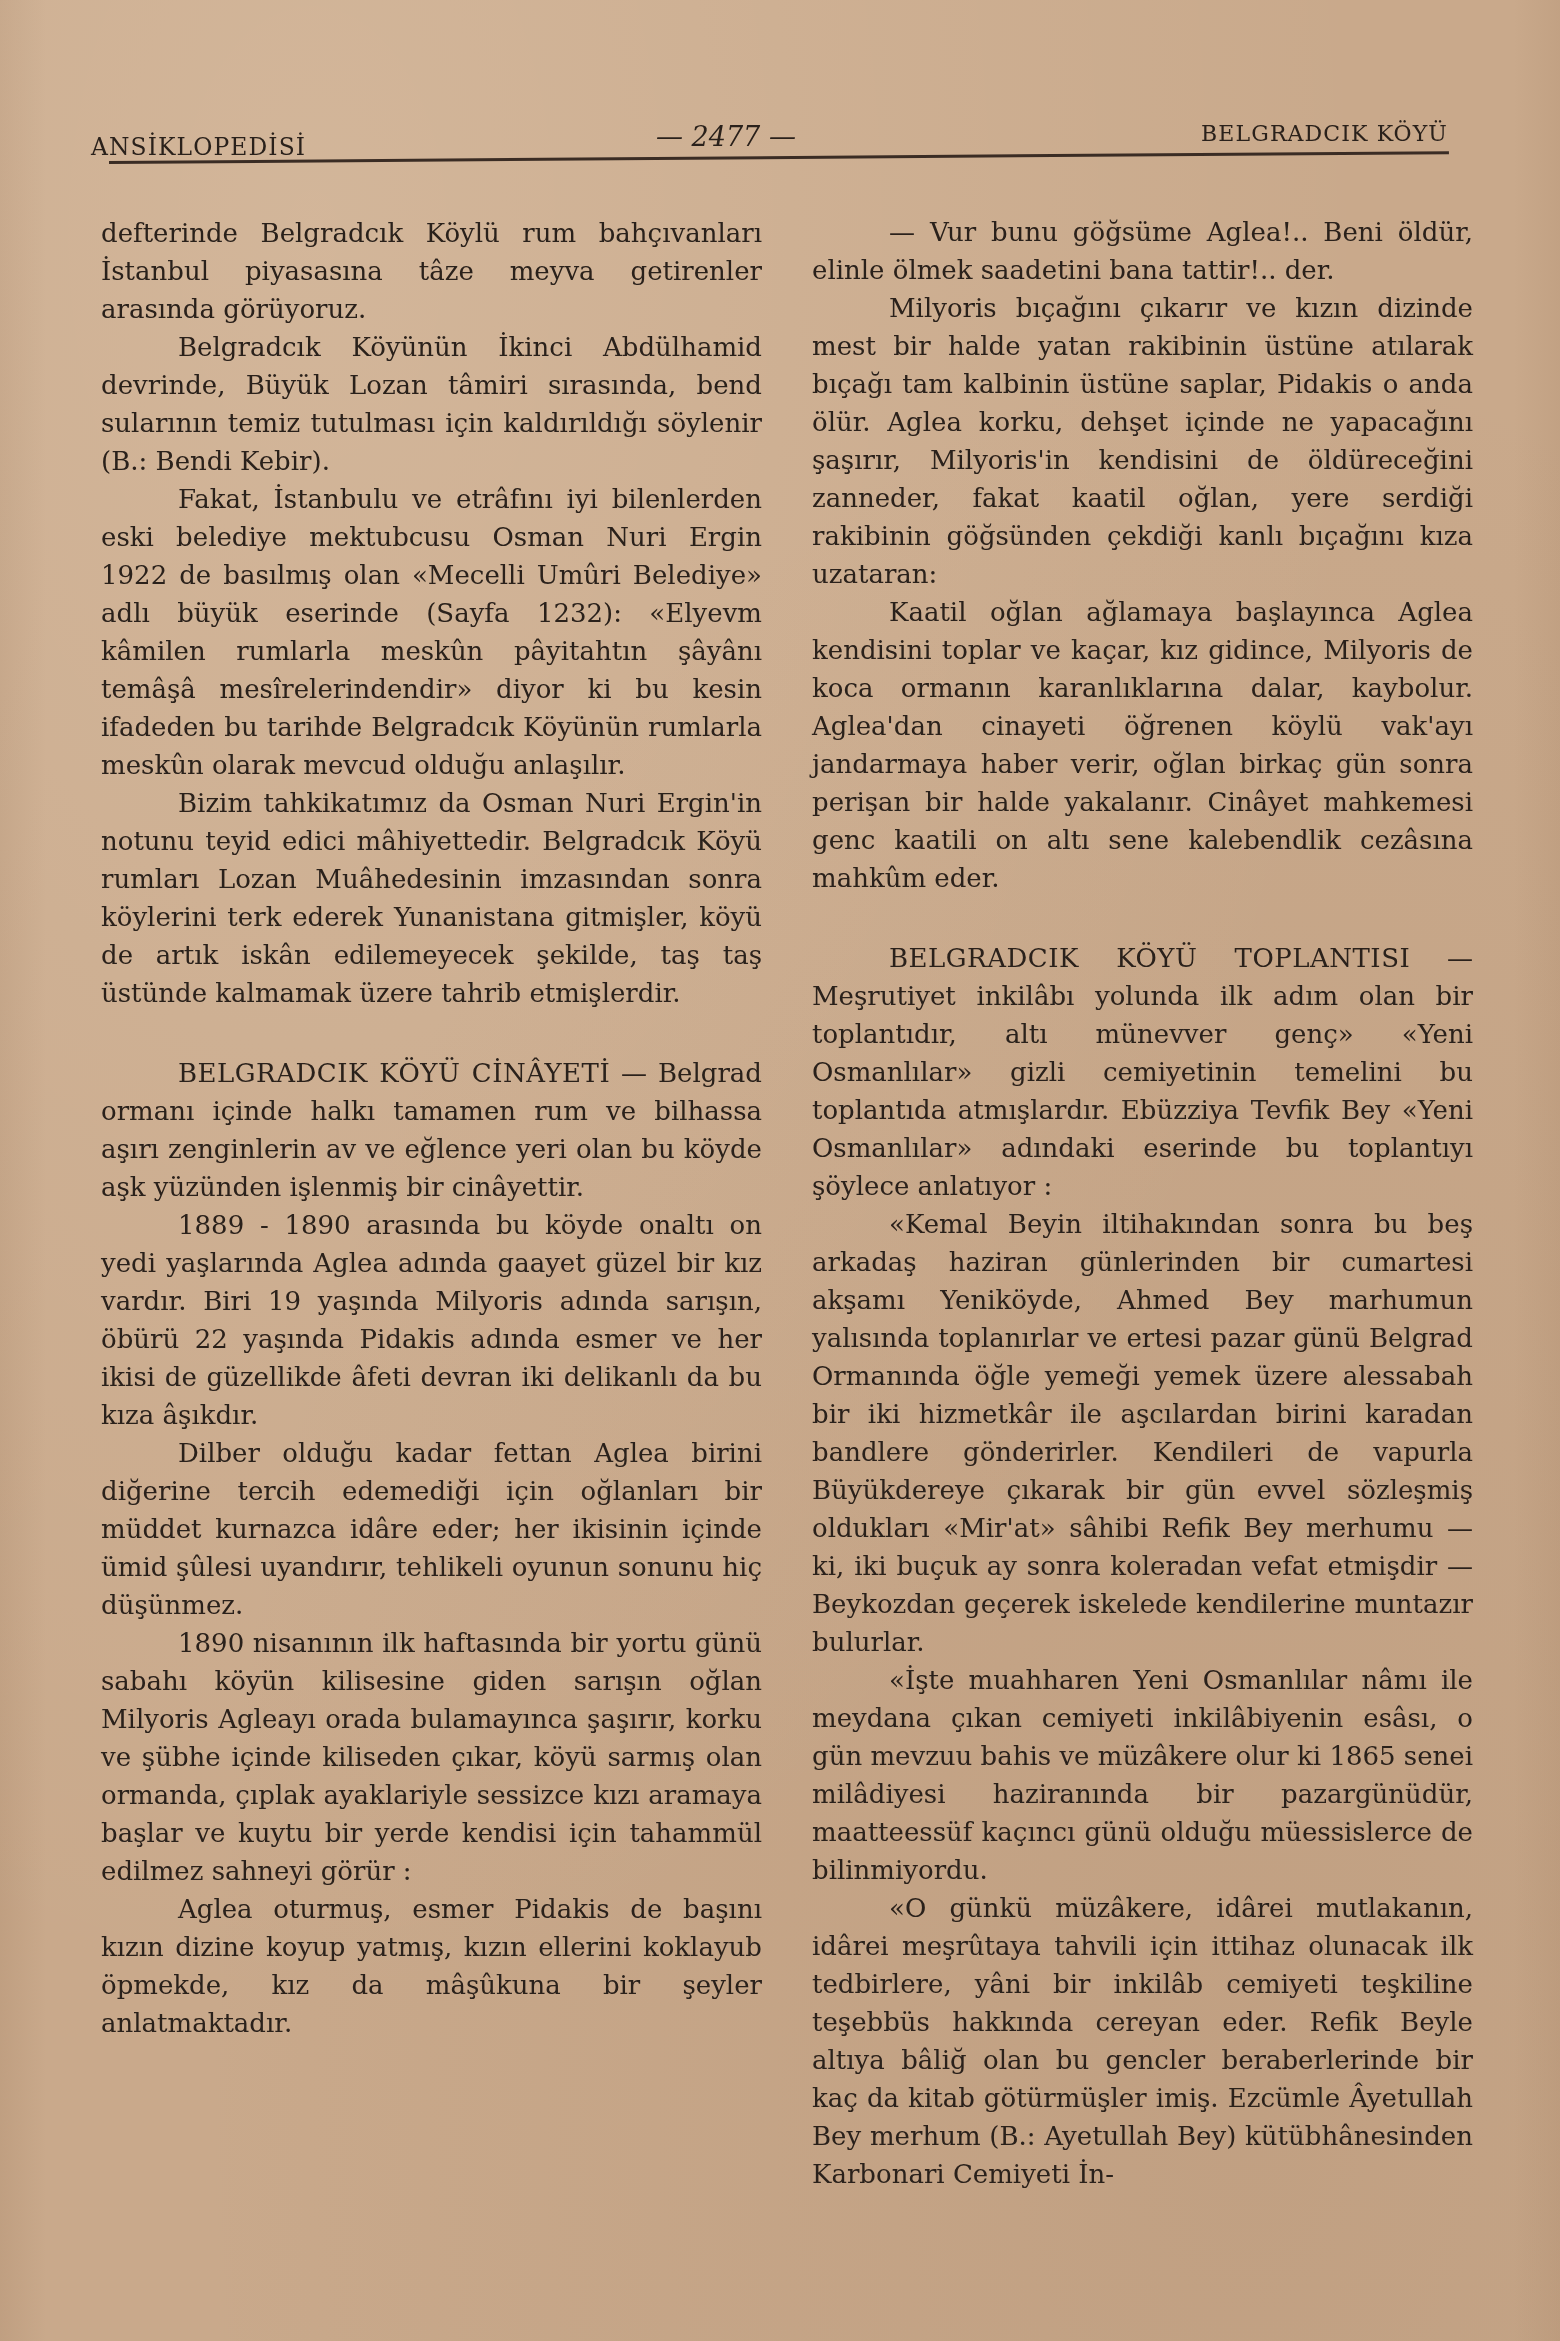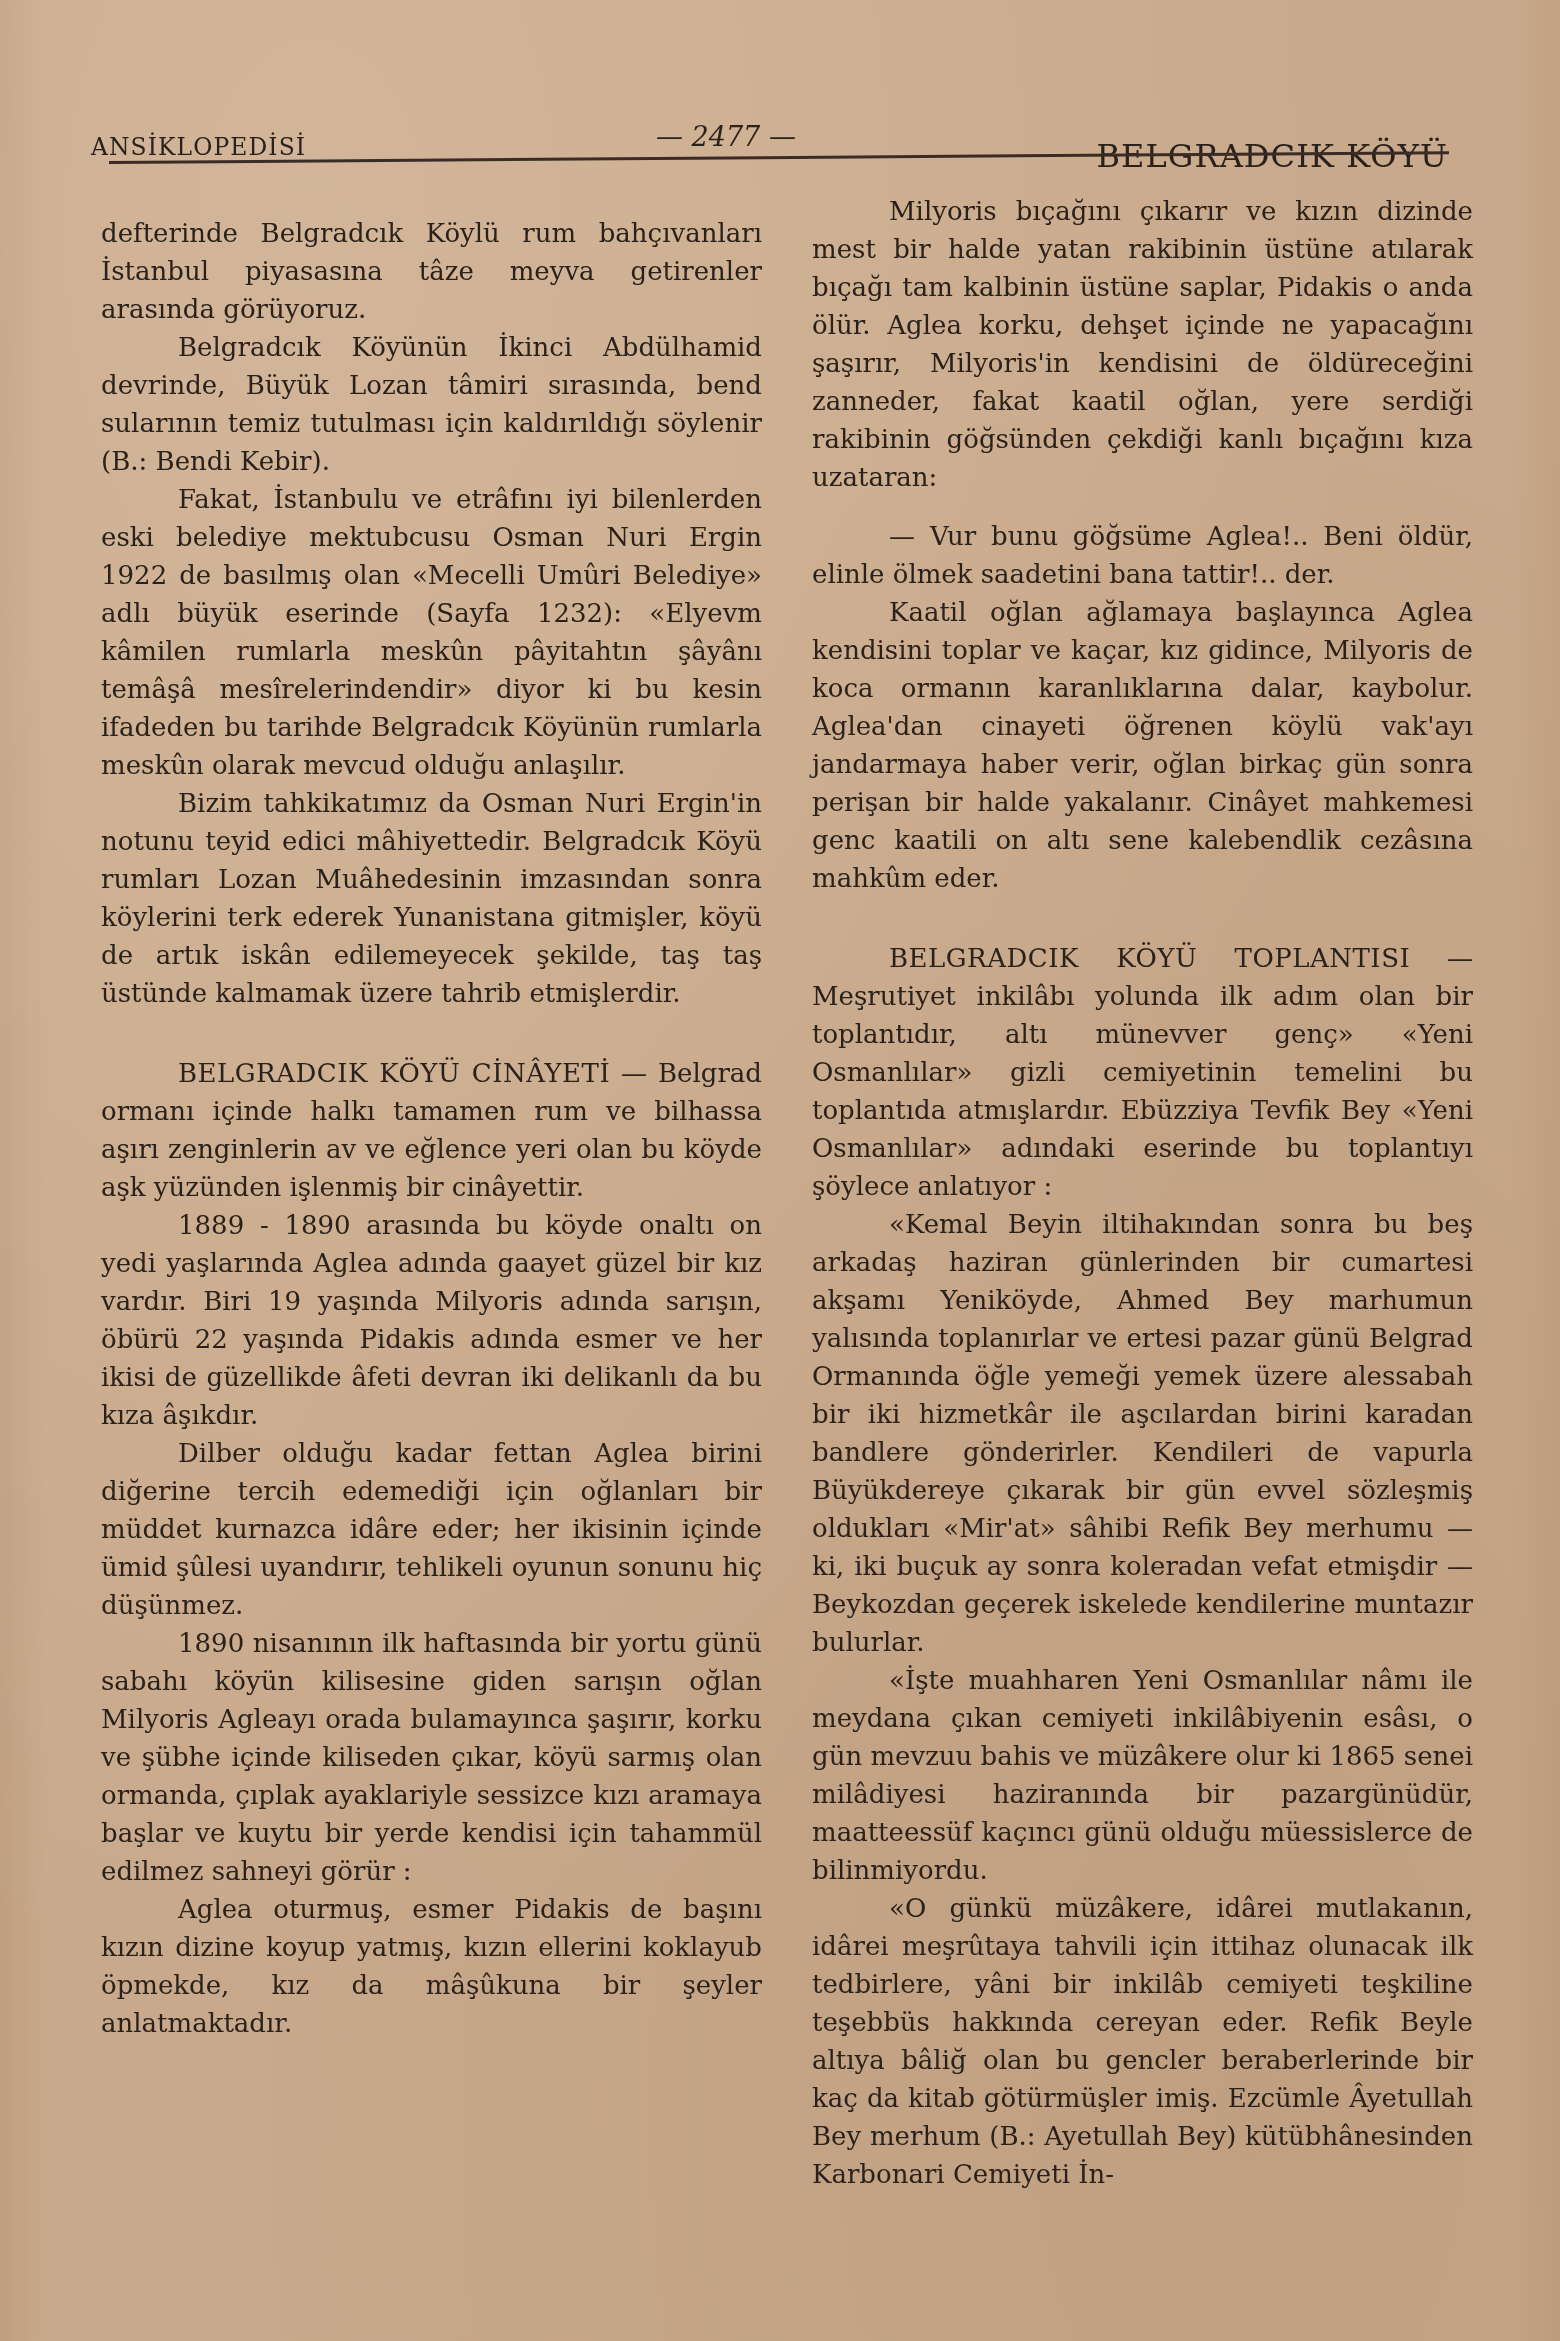--- a/index.html
+++ b/index.html
@@ -12,21 +12,21 @@
       linear-gradient(90deg, rgba(110,70,40,0.10) 0%, rgba(0,0,0,0) 3%, rgba(0,0,0,0) 97%, rgba(110,70,40,0.08) 100%);
     font-family: "DejaVu Serif", "Liberation Serif", serif;
     color: #2a211b;
     position: relative;
   }
   .page { position: absolute; left: 0; top: 0; width: 1560px; height: 2342px; }
 
   .running-head { position: absolute; top: 121px; left: 91px; right: 112px; height: 43px; }
   .rh-left { position: absolute; left: 0; top: 11.7px; font-size: 23.4px; letter-spacing: 1.1px; }
   .rh-center { position: absolute; left: 565px; top: 0px; font-size: 27px; font-style: italic; }
-  .rh-right { position: absolute; right: 0; top: 0px; font-size: 32px; letter-spacing: 1.1px; margin-top: 16px; }
+  .rh-right { position: absolute; right: 0; top: 0px; font-size: 22px; letter-spacing: 1.1px; }
   .rule {
     position: absolute; left: 109px; right: 111px; top: 161px; height: 0;
     border-top: 3.7px solid #3a2c24; transform: rotate(-0.42deg); transform-origin: left center;
   }
 
   .column { position: absolute; top: 214px; width: 661px; font-size: 26px; line-height: 38px; text-align: justify; }
   .col-left { left: 101px; }
   .col-right { left: 812px; top: 192px; }
 
   .para { margin: 0; text-indent: 77px; hyphens: manual; }
@@ -53,22 +53,22 @@
     <p class="para">Fakat, İstanbulu ve etrâfını iyi bilenlerden eski belediye mektubcusu Osman Nuri Ergin 1922 de basılmış olan «Mecelli Umûri Belediye» adlı büyük eserinde (Sayfa 1232): «Elyevm kâmilen rumlarla meskûn pâyitahtın şâyânı temâşâ mesîrelerindendir» diyor ki bu kesin ifadeden bu tarihde Belgradcık Köyünün rumlarla meskûn olarak mevcud olduğu anlaşılır.</p>
     <p class="para">Bizim tahkikatımız da Osman Nuri Ergin'in notunu teyid edici mâhiyettedir. Belgradcık Köyü rumları Lozan Muâhedesinin imzasından sonra köylerini terk ederek Yunanistana gitmişler, köyü de artık iskân edilemeyecek şekilde, taş taş üstünde kalmamak üzere tahrib etmişlerdir.</p>
     <p class="para gap-before"><span class="heading">BELGRADCIK KÖYÜ CİNÂYETİ</span><span> — </span><span>Belgrad ormanı içinde halkı tamamen rum ve bilhassa aşırı zenginlerin av ve eğlence yeri olan bu köyde aşk yüzünden işlenmiş bir cinâyettir.</span></p>
     <p class="para">1889 - 1890 arasında bu köyde onaltı on yedi yaşlarında Aglea adında gaayet güzel bir kız vardır. Biri 19 yaşında Milyoris adında sarışın, öbürü 22 yaşında Pidakis adında esmer ve her ikisi de güzellikde âfeti devran iki delikanlı da bu kıza âşıkdır.</p>
     <p class="para">Dilber olduğu kadar fettan Aglea birini diğerine tercih edemediği için oğlanları bir müddet kurnazca idâre eder; her ikisinin içinde ümid şûlesi uyandırır, tehlikeli oyunun sonunu hiç düşünmez.</p>
     <p class="para">1890 nisanının ilk haftasında bir yortu günü sabahı köyün kilisesine giden sarışın oğlan Milyoris Agleayı orada bulamayınca şaşırır, korku ve şübhe içinde kiliseden çıkar, köyü sarmış olan ormanda, çıplak ayaklariyle sessizce kızı aramaya başlar ve kuytu bir yerde kendisi için tahammül edilmez sahneyi görür :</p>
     <p class="para">Aglea oturmuş, esmer Pidakis de başını kızın dizine koyup yatmış, kızın ellerini koklayub öpmekde, kız da mâşûkuna bir şeyler anlatmaktadır.</p>
   </div>
 
   <div class="column col-right">
+    <p class="para gap-before-sm">— Vur bunu göğsüme Aglea!.. Beni öldür, elinle ölmek saadetini bana tattir!.. der.</p>
     <p class="para">Milyoris bıçağını çıkarır ve kızın dizinde mest bir halde yatan rakibinin üstüne atılarak bıçağı tam kalbinin üstüne saplar, Pidakis o anda ölür. Aglea korku, dehşet içinde ne yapacağını şaşırır, Milyoris'in kendisini de öldüreceğini zanneder, fakat kaatil oğlan, yere serdiği rakibinin göğsünden çekdiği kanlı bıçağını kıza uzataran:</p>
-    <p class="para gap-before-sm">— Vur bunu göğsüme Aglea!.. Beni öldür, elinle ölmek saadetini bana tattir!.. der.</p>
     <p class="para">Kaatil oğlan ağlamaya başlayınca Aglea kendisini toplar ve kaçar, kız gidince, Milyoris de koca ormanın karanlıklarına dalar, kaybolur. Aglea'dan cinayeti öğrenen köylü vak'ayı jandarmaya haber verir, oğlan birkaç gün sonra perişan bir halde yakalanır. Cinâyet mahkemesi genc kaatili on altı sene kalebendlik cezâsına mahkûm eder.</p>
     <p class="para gap-before"><span class="heading">BELGRADCIK KÖYÜ TOPLANTISI</span><span> — </span><span>Meşrutiyet inkilâbı yolunda ilk adım olan bir toplantıdır, altı münevver genç» «Yeni Osmanlılar» gizli cemiyetinin temelini bu toplantıda atmışlardır. Ebüzziya Tevfik Bey «Yeni Osmanlılar» adındaki eserinde bu toplantıyı şöylece anlatıyor :</span></p>
     <p class="para">«Kemal Beyin iltihakından sonra bu beş arkadaş haziran günlerinden bir cumartesi akşamı Yeniköyde, Ahmed Bey marhumun yalısında toplanırlar ve ertesi pazar günü Belgrad Ormanında öğle yemeği yemek üzere alessabah bir iki hizmetkâr ile aşcılardan birini karadan bandlere gönderirler. Kendileri de vapurla Büyükdereye çıkarak bir gün evvel sözleşmiş oldukları «Mir'at» sâhibi Refik Bey merhumu — ki, iki buçuk ay sonra koleradan vefat etmişdir — Beykozdan geçerek iskelede kendilerine muntazır bulurlar.</p>
     <p class="para">«İşte muahharen Yeni Osmanlılar nâmı ile meydana çıkan cemiyeti inkilâbiyenin esâsı, o gün mevzuu bahis ve müzâkere olur ki 1865 senei milâdiyesi haziranında bir pazargünüdür, maatteessüf kaçıncı günü olduğu müessislerce de bilinmiyordu.</p>
     <p class="para">«O günkü müzâkere, idârei mutlakanın, idârei meşrûtaya tahvili için ittihaz olunacak ilk tedbirlere, yâni bir inkilâb cemiyeti teşkiline teşebbüs hakkında cereyan eder. Refik Beyle altıya bâliğ olan bu gencler beraberlerinde bir kaç da kitab götürmüşler imiş. Ezcümle Âyetullah Bey merhum (B.: Ayetullah Bey) kütübhânesinden Karbonari Cemiyeti İn-</p>
   </div>
 
 </div>
 
 

